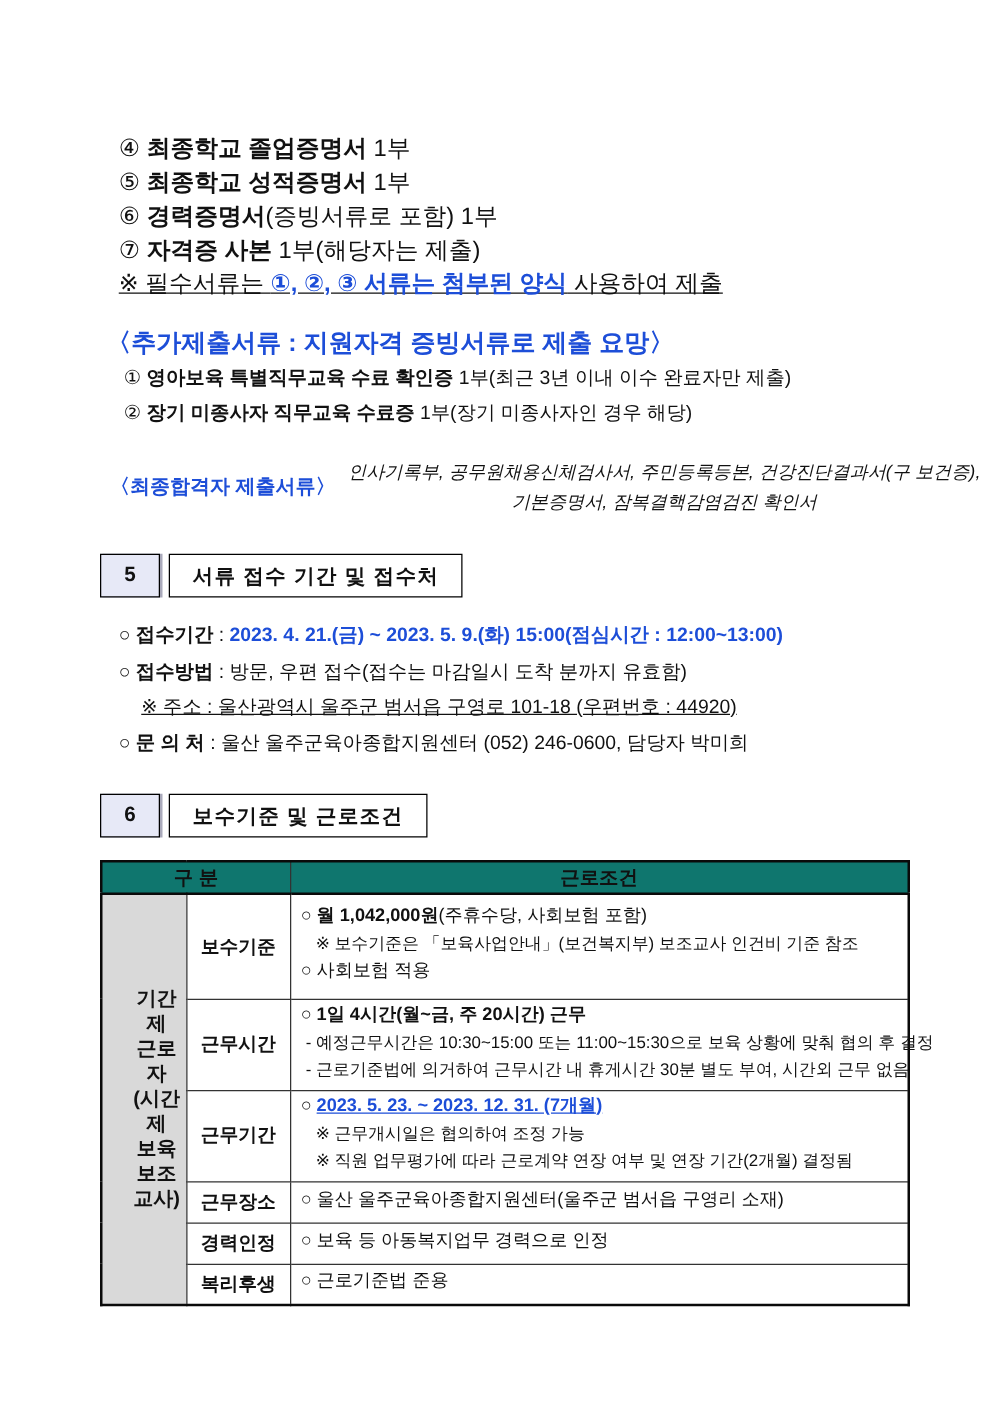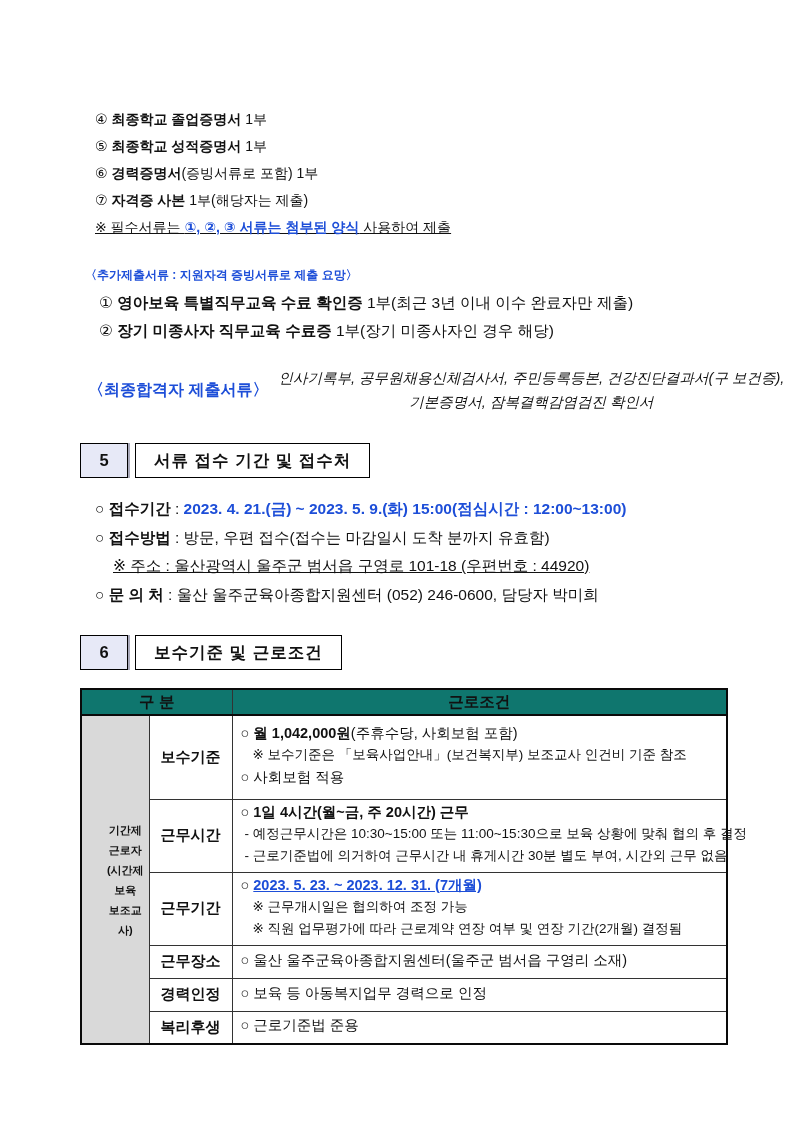--- a/index.html
+++ b/index.html
@@ -12,27 +12,27 @@
     -webkit-font-smoothing: antialiased;
   }
   .page { padding-top: 106px; }
 
   .blue { color: #1d4ed8; }
   .b { font-weight: bold; }
   .u { text-decoration: underline; }
   .it { font-style: italic; }
 
   
-  .doc-list { margin-left: 95px; font-size: 14px; }
+  .doc-list { margin-left: 95px; font-size: 19px; }
   .doc-list .line { line-height: 27px; }
   .req-note { line-height: 27px; }
 
   
   .additional { margin-top: 21px; margin-left: 85px; font-size: 15.5px; }
-  .additional .heading { line-height: 27px; font-size: 12px; }
+  .additional .heading { line-height: 27px; font-size: 20px; }
   .additional .line { margin-left: 14px; line-height: 27.5px; }
 
   
   .final-docs { margin-top: 22px; margin-left: 88px; display: flex; align-items: center; }
   .final-docs .label { font-size: 16px; white-space: nowrap; margin-right: 10px; line-height: 24px; }
   .final-docs .list { font-size: 14.5px; line-height: 24px; }
   .final-docs .list .l2 { text-align: center; }
 
   
   .section-header { display: flex; align-items: stretch; margin-left: 80px; height: 35px; }
@@ -70,21 +70,21 @@
   .cond-table thead th {
     background: #0f766e;
     font-size: 15.5px; font-weight: bold;
     height: 26px; text-align: center;
     border-bottom: 2.2px solid #0a0a0a;
   }
   .col-group { width: 68px; }
   .col-label { width: 83px; }
   .cell-group {
     background: #d9d9d9; text-align: center; vertical-align: middle;
-    font-weight: bold; font-size: 11px; line-height: 20px; padding-left: 20px;
+    font-weight: bold; font-size: 16px; line-height: 20px; padding-left: 20px;
   }
   .cell-label {
     text-align: center; vertical-align: middle;
     font-weight: bold; font-size: 15px;
   }
   .cell-content { vertical-align: middle; padding: 1px 6px 5px 8px; font-size: 14.5px; }
   .cell-content .cl { line-height: 22px; white-space: nowrap; }
   .cell-content .sub { font-size: 13.5px; }
   .cell-content .ind12 { margin-left: 12px; }
   .cell-content .ind4 { margin-left: 4px; }

